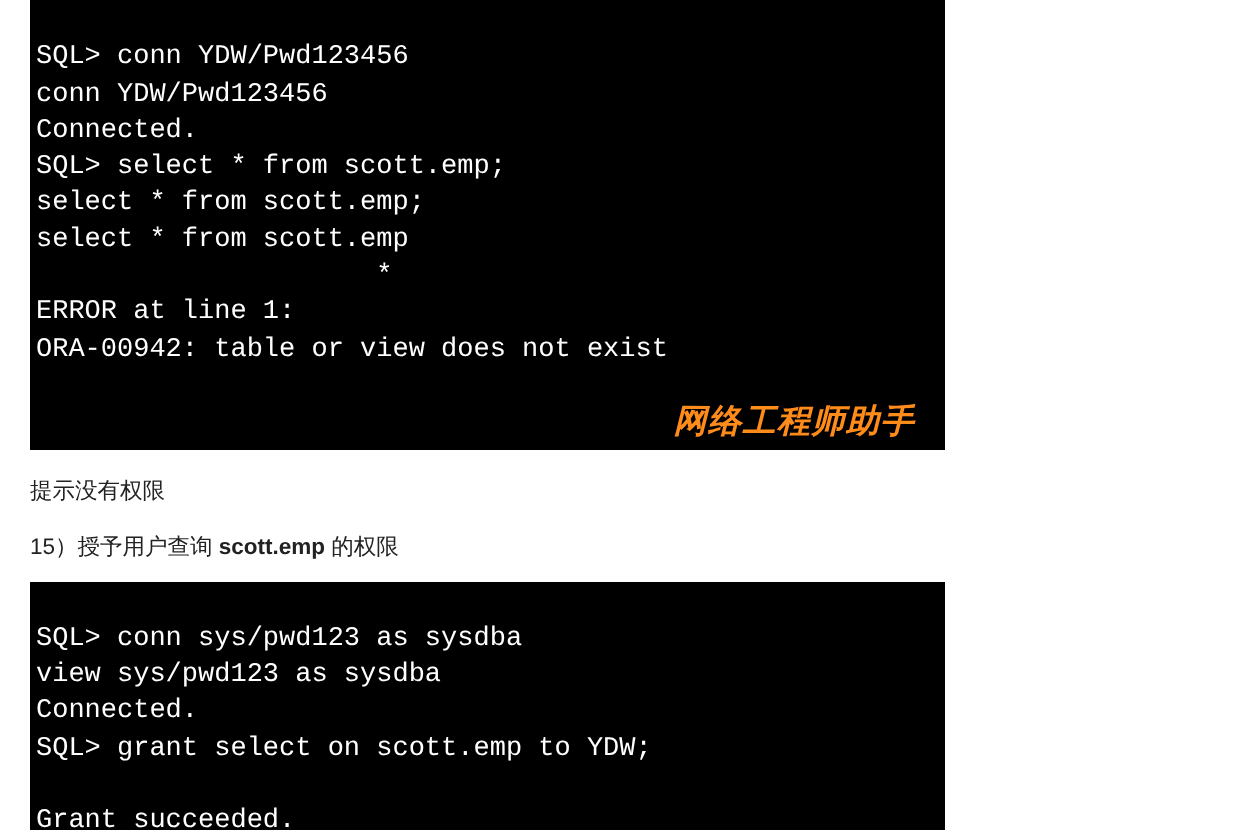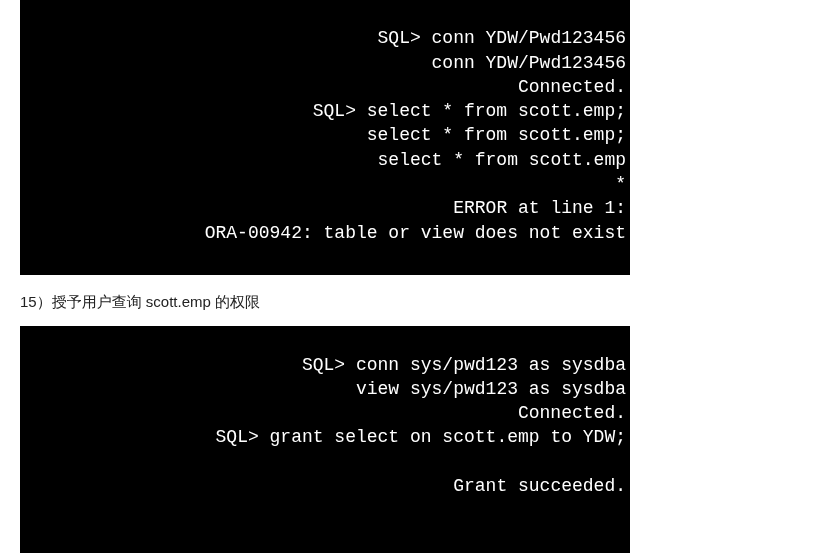--- a/index.html
+++ b/index.html
@@ -17,21 +17,20 @@
       color: #fff;
       font-family: "Consolas", "Courier New", monospace;
       font-size: 18px;
       line-height: 1.35;
       padding: 2px 4px 6px 4px;
       white-space: pre;
       position: relative;
       margin: 0;
       width: 610px;
       box-sizing: border-box;
-      text-align: right;
     }
     .watermark {
       position: absolute;
       right: 20px;
       bottom: 4px;
       font-family: "KaiTi", "STKaiti", "SimSun", serif;
       font-style: italic;
       font-weight: bold;
       color: #ff8c1a;
       font-size: 22px;
@@ -44,39 +43,42 @@
       margin: 18px 0;
     }
     .step-title {
       color: #222;
       font-size: 15px;
       margin: 18px 0 14px 0;
     }
     .underline-word {
       border-bottom: 6px solid #b91c1c;
       padding-bottom: 17px;
+      font-weight: bold;
     }
   </style>
 </head>
 <body>
 
 <div class="content">
 
   <div class="terminal">
 <span>SQL&gt; conn YDW/Pwd123456</span>
 <span>conn YDW/Pwd123456</span>
 <span>Connected.</span>
 <span>SQL&gt; select * from scott.emp;</span>
 <span>select * from scott.emp;</span>
 <span>select * from scott.emp</span>
 <span>                     *</span>
 <span>ERROR at line 1:</span>
 <span>ORA-00942: table or view does not exist</span>
+<div class="watermark">网络工程师助手</div>
   </div>
 
+  <div class="caption">提示没有权限</div>
 
   <div class="step-title">
     <span>15）授予用户查询 </span><span class="underline-word">scott.emp</span><span> 的权限</span>
   </div>
 
   <div class="terminal">
 <span>SQL&gt; conn sys/pwd123 as sysdba</span>
 <span>view sys/pwd123 as sysdba</span>
 <span>Connected.</span>
 <span>SQL&gt; grant select on scott.emp to YDW;</span>

